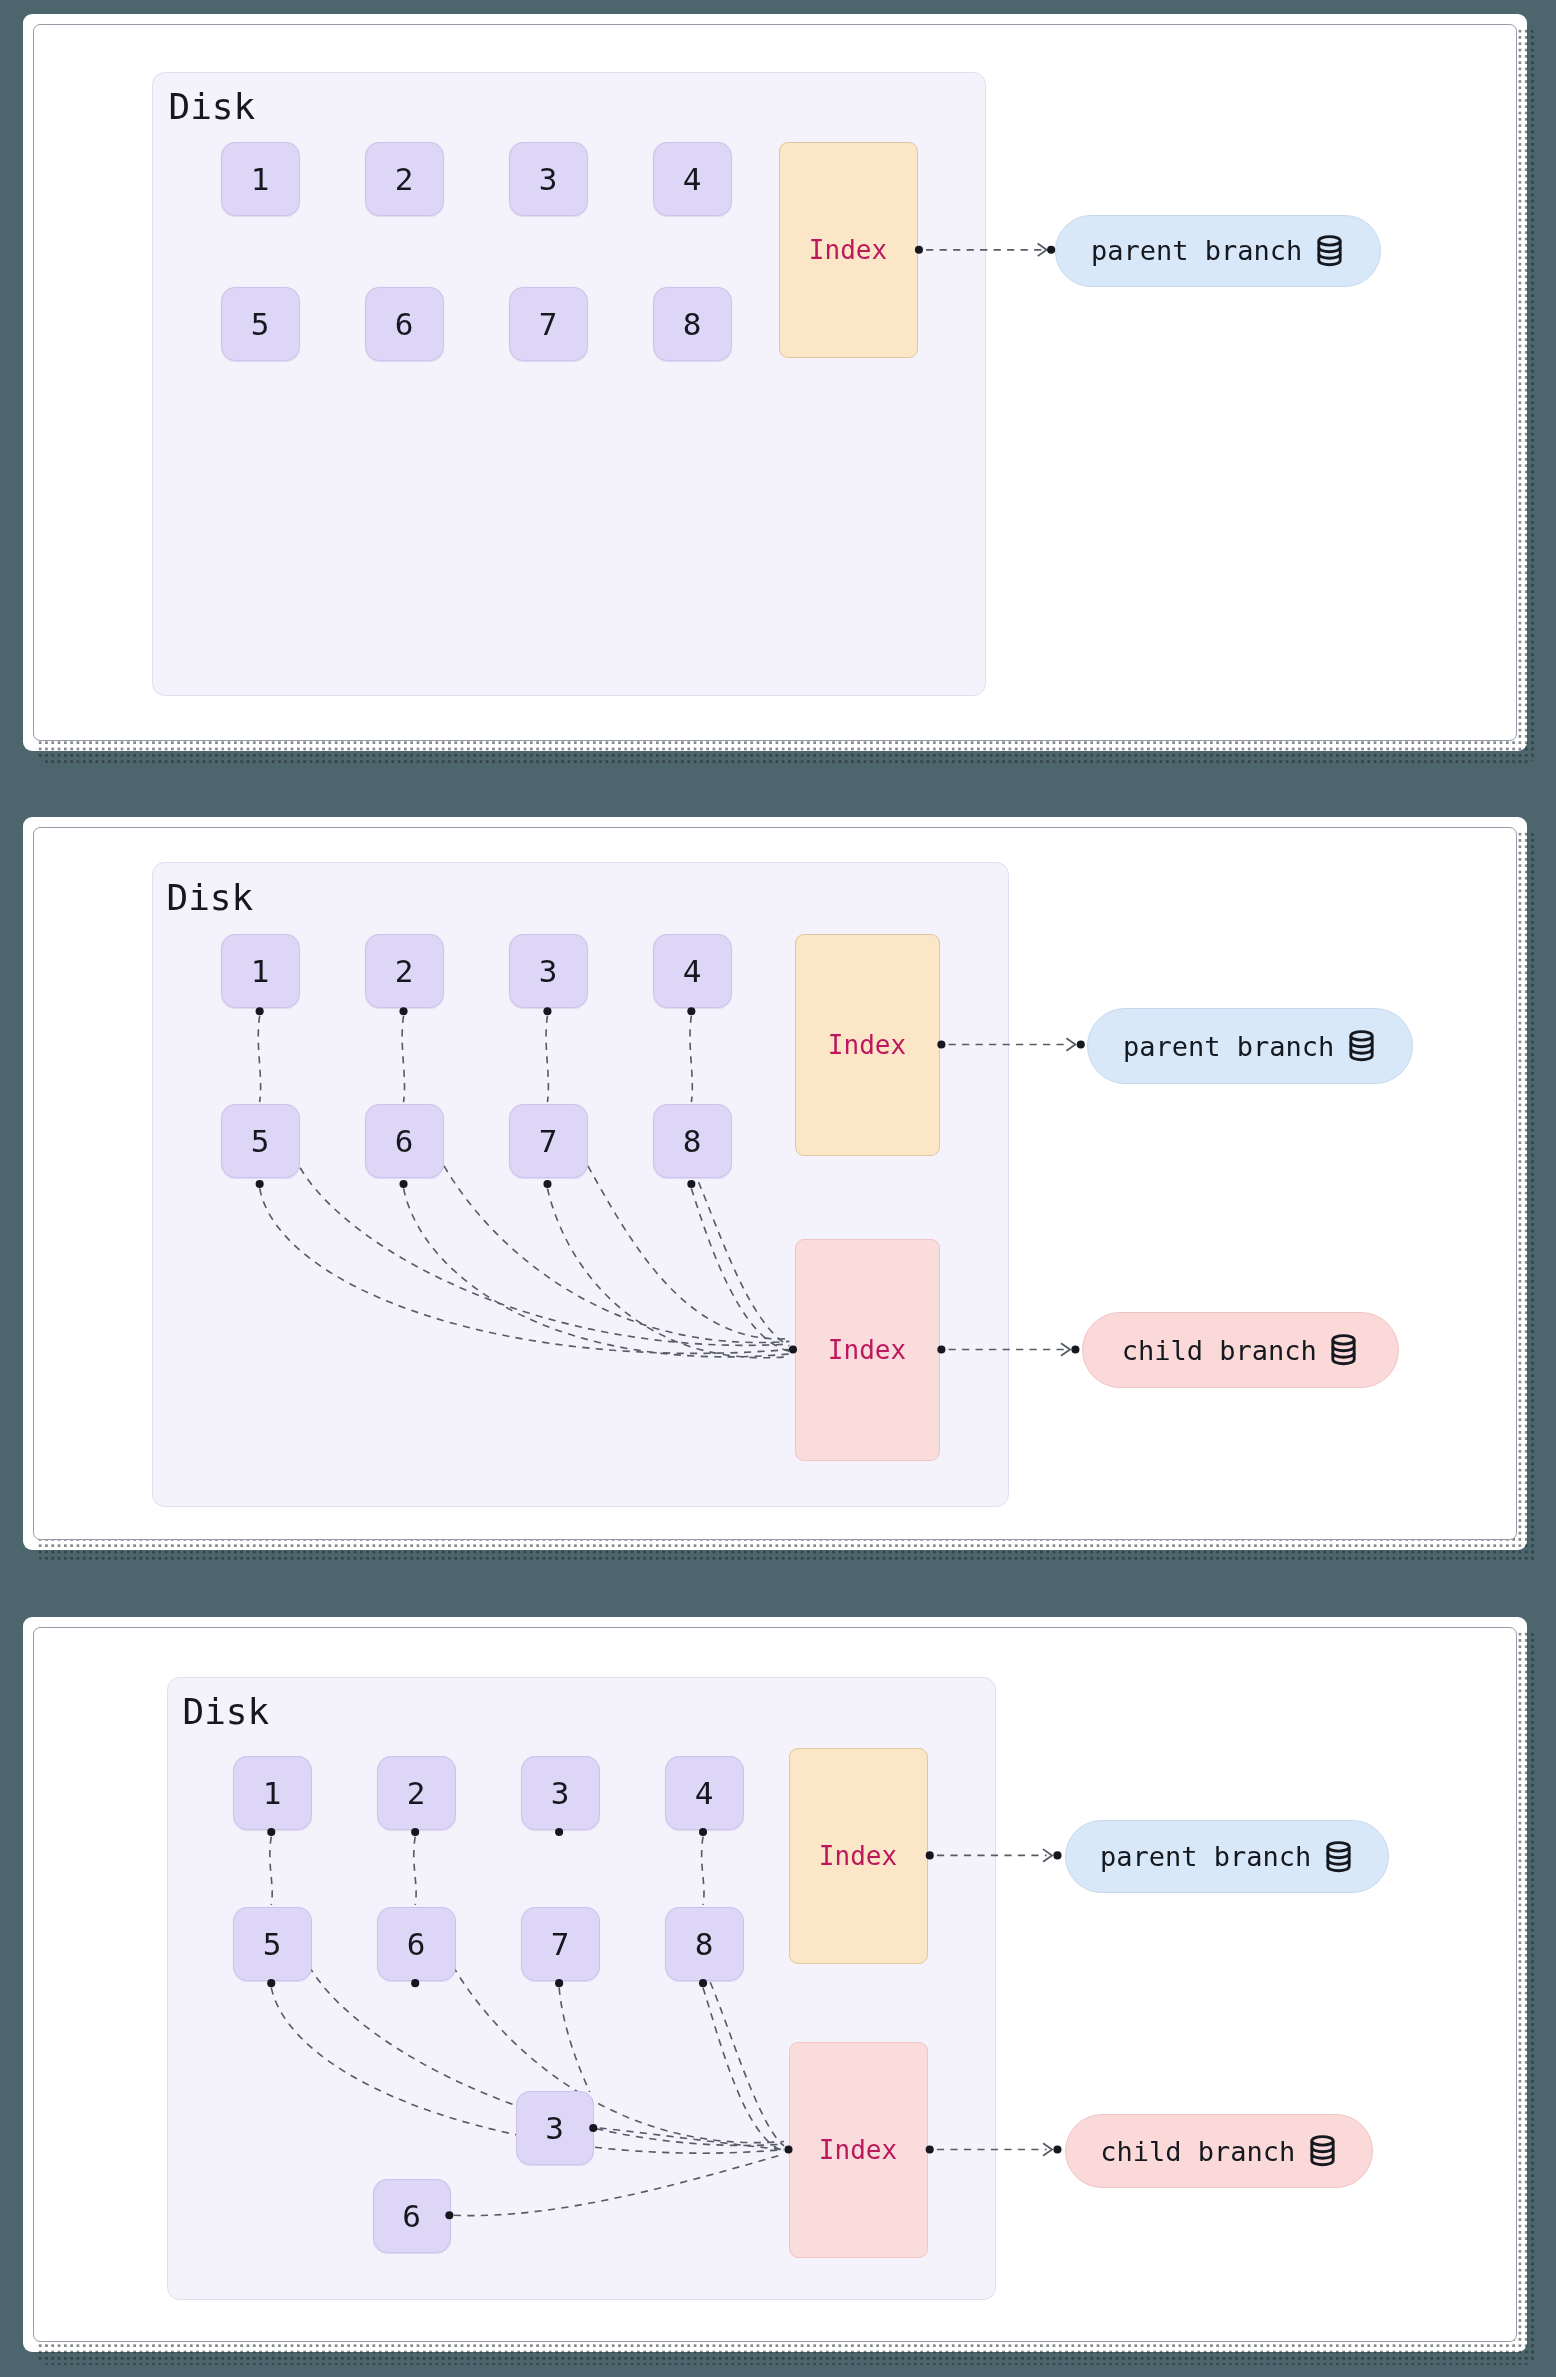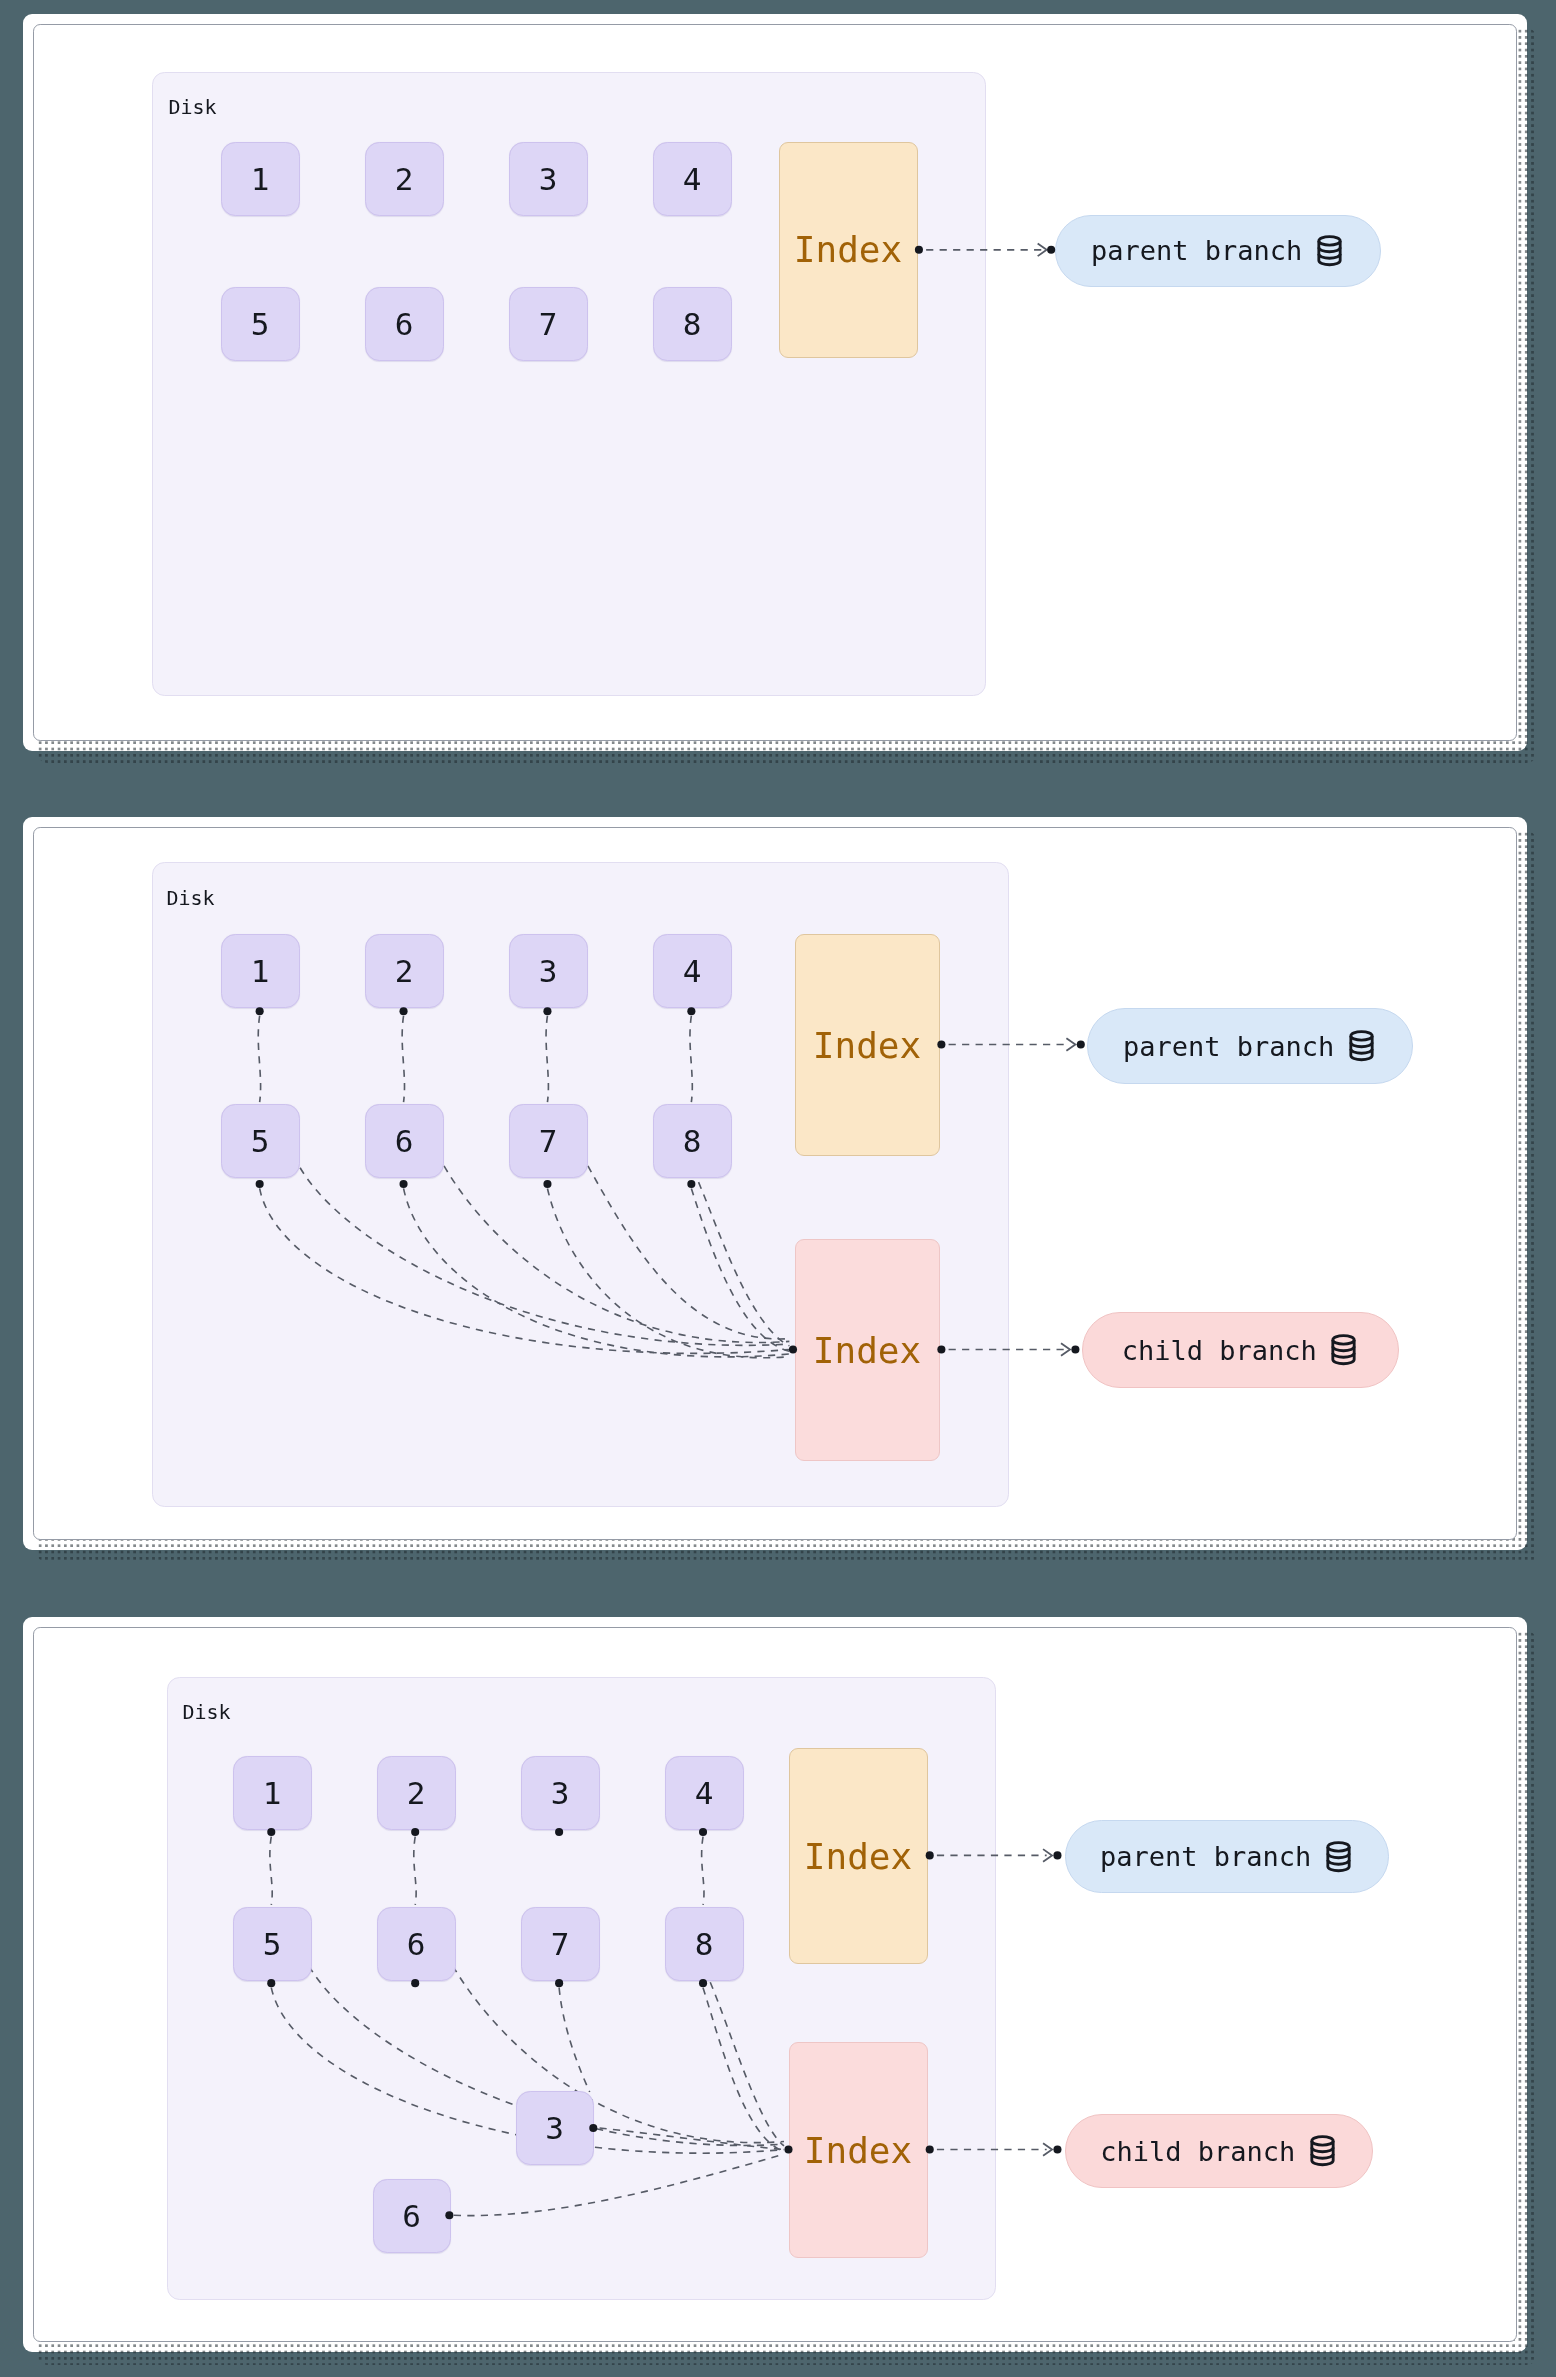--- a/index.html
+++ b/index.html
@@ -23,33 +23,33 @@
   }
   .inner{
     position:absolute;inset:10px;
     border:1.3px solid #959ba6;border-radius:7.2px;background:#ffffff;
   }
   .disk{
     position:absolute;background:#f4f2fb;
     border:0.9px solid #e2def1;border-radius:12.6px;z-index:1;
   }
   .disk-label{
-    position:absolute;font-size:20px;line-height:32px;color:#15181f;z-index:2;
+    position:absolute;font-size:36px;line-height:32px;color:#15181f;z-index:2;
   }
   .block{
     position:absolute;width:77px;height:72px;
     background:#ddd6f6;border:0.9px solid #cdc2ee;border-radius:14.4px;
     display:flex;align-items:center;justify-content:center;
     font-size:31px;color:#15181f;z-index:3;
     box-shadow:0 0.9px 0.9px rgba(120,110,180,.18);
   }
   .index-box{
     position:absolute;border-radius:9px;z-index:3;
     display:flex;align-items:center;justify-content:center;
-    font-size:36px;color:#a16207;
+    font-size:26px;color:#be185d;
   }
   .index-parent{background:#fbe7c7;border:0.9px solid #dfc69e;}
   .index-child{background:#fbdcdc;border:0.9px solid #eec6c6;}
   .pill{
     position:absolute;border-radius:899px;z-index:3;
     display:flex;align-items:center;justify-content:center;gap:12.6px;
     font-size:27px;font-weight:500;color:#15181f;
   }
   .pill-parent{background:#d9e8f8;border:0.9px solid #c5d8ef;}
   .pill-child{background:#fbd9d9;border:0.9px solid #f0c3c3;}

